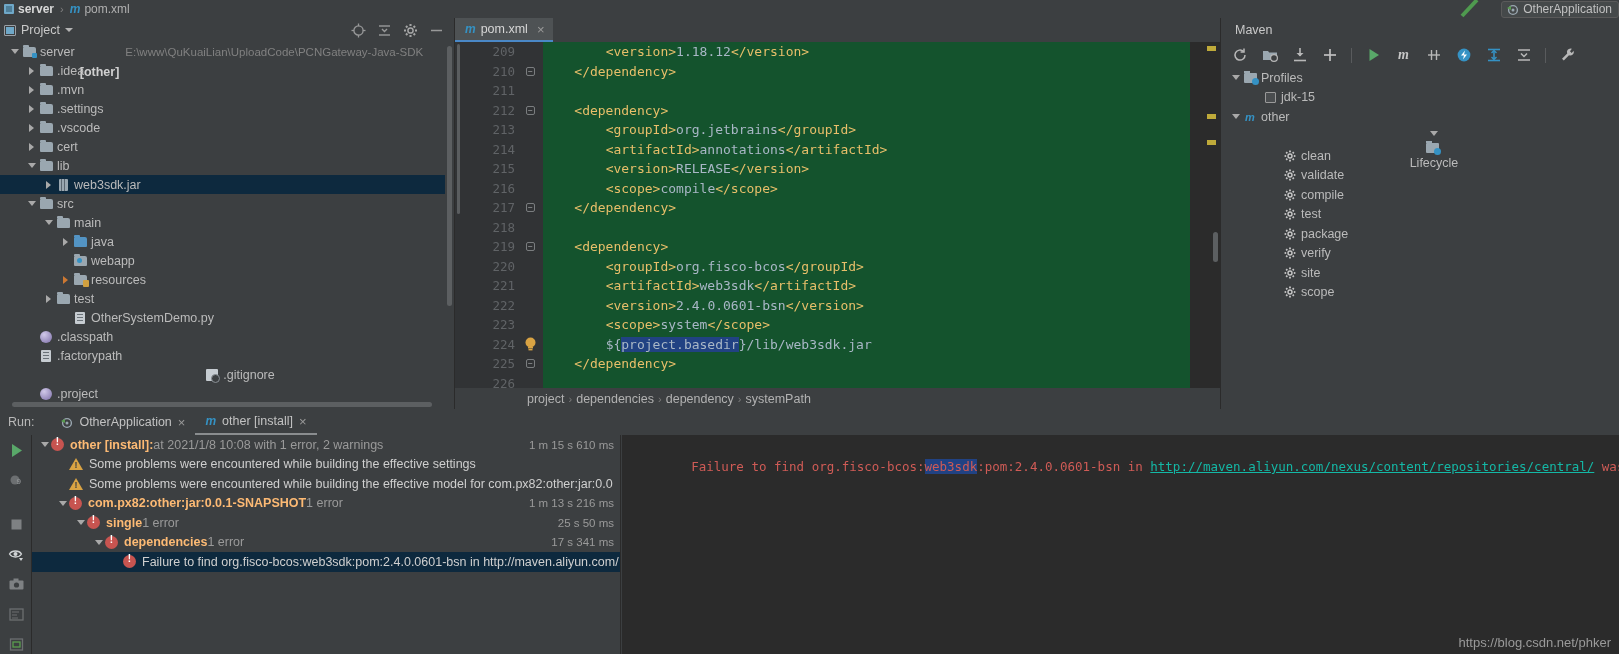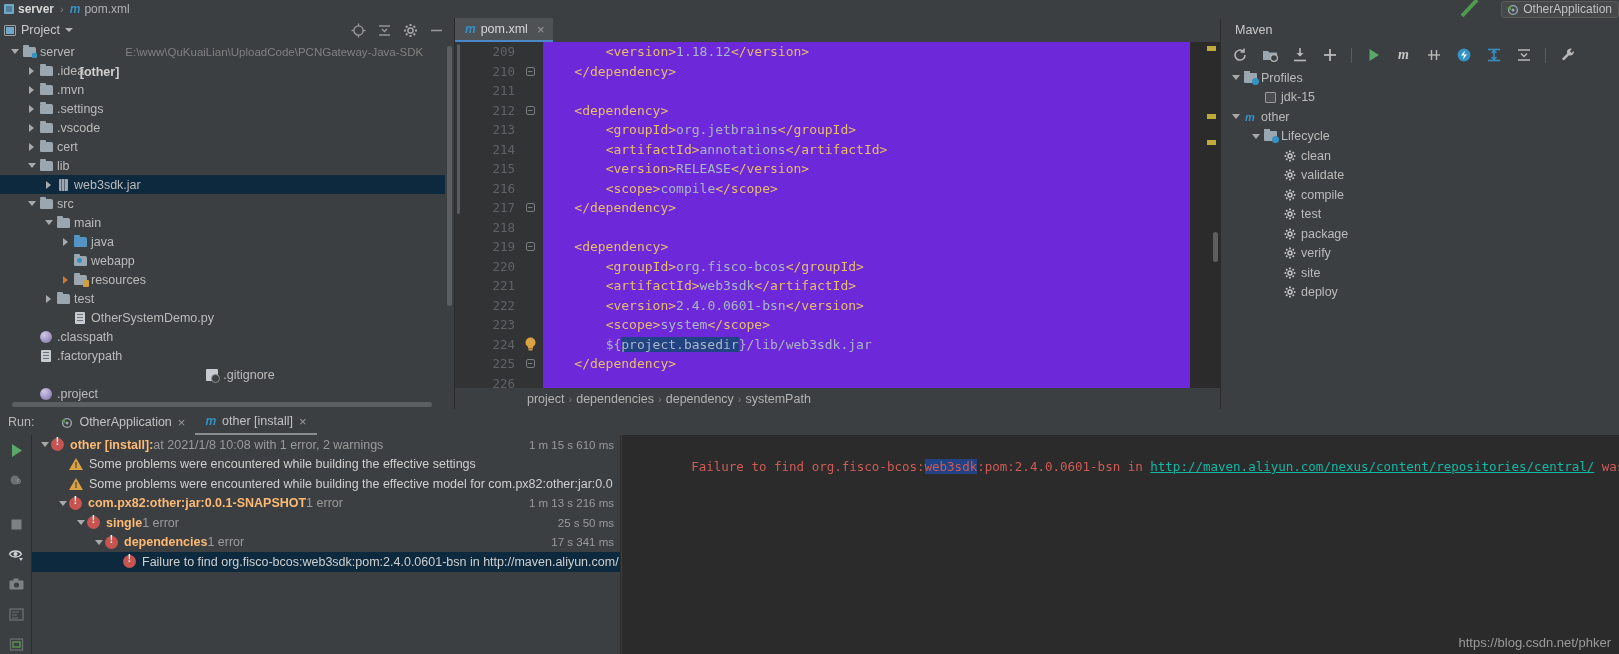--- a/index.html
+++ b/index.html
@@ -103,21 +103,21 @@
   }
   .tabrow { height: 24px; background: #3c3f41; display: flex; align-items: stretch; }
   .etab {
     display: flex; align-items: center; gap: 5px; padding: 0 8px 0 10px;
     background: #4e5254; border-bottom: 2px solid #4a88c7;
     font-size: 12.5px; color: #d6d6d6;
   }
   .etab .m-ico { color: #3592c4; font-weight: bold; font-style: italic; font-size: 12px; }
   .etab .x { color: #9a9a9a; font-size: 13px; margin-left: 4px; }
 
-  .code-area { position: absolute; left: 0; top: 24px; right: 0; bottom: 0; background: #6d28d9; }
+  .code-area { position: absolute; left: 0; top: 24px; right: 0; bottom: 0; background: #14532d; }
   .code-leftstrip { position:absolute; left:0; top:0; width:10px; bottom:0; background:#313335; }
   .code-leftstrip .bar { position:absolute; left:2px; top:2px; width:3px; height:170px; background:#5a5d5f; border-radius:2px;}
   .gutter {
     position: absolute; left: 10px; top: 0; width: 78px; bottom: 0;
     background: #313335;
   }
   .lines {
     position: absolute; left: 88px; top: 0; right: 30px; bottom: 0;
     font-family: "DejaVu Sans Mono", monospace; font-size: 13px;
   }
@@ -618,21 +618,21 @@
         </div>
         <div class="mnode" style="padding-left: 8px;">
           <span class="tw">
             <span class="tri-d"></span>
           </span>
           <span class="ico">
             <span class="mvn-m-ico">m</span>
           </span>
           <span>other</span>
         </div>
-        <div class="mnode" style="padding-left: 28px;">
+        <div class="mnode" style="padding-left: 28px; flex-direction: column;">
           <span class="tw">
             <span class="tri-d"></span>
           </span>
           <span class="ico">
             <span class="prof-folder"></span>
           </span>
           <span>Lifecycle</span>
         </div>
         <div class="mnode" style="padding-left: 48px;">
           <span class="tw"></span>
@@ -777,21 +777,21 @@
                 <line x1="6" y1="9.8" x2="6" y2="11.4"></line>
                 <line x1="0.6" y1="6" x2="2.2" y2="6"></line>
                 <line x1="9.8" y1="6" x2="11.4" y2="6"></line>
                 <line x1="2.2" y1="2.2" x2="3.3" y2="3.3"></line>
                 <line x1="8.7" y1="8.7" x2="9.8" y2="9.8"></line>
                 <line x1="9.8" y1="2.2" x2="8.7" y2="3.3"></line>
                 <line x1="3.3" y1="8.7" x2="2.2" y2="9.8"></line>
               </g>
             </svg>
           </span>
-          <span>deploy</span>
+          <span>scope</span>
         </div>
       </div>
   </div>
 
   <div class="run-panel">
     <div class="run-tabs">
       <span class="run-label">Run:</span>
       <div class="run-tab">
         <svg class="runcfg-ico" viewBox="0 0 13 13">
           <circle cx="7" cy="7" r="4.4" fill="none" stroke="#9aa7b0" stroke-width="1.4"></circle>

